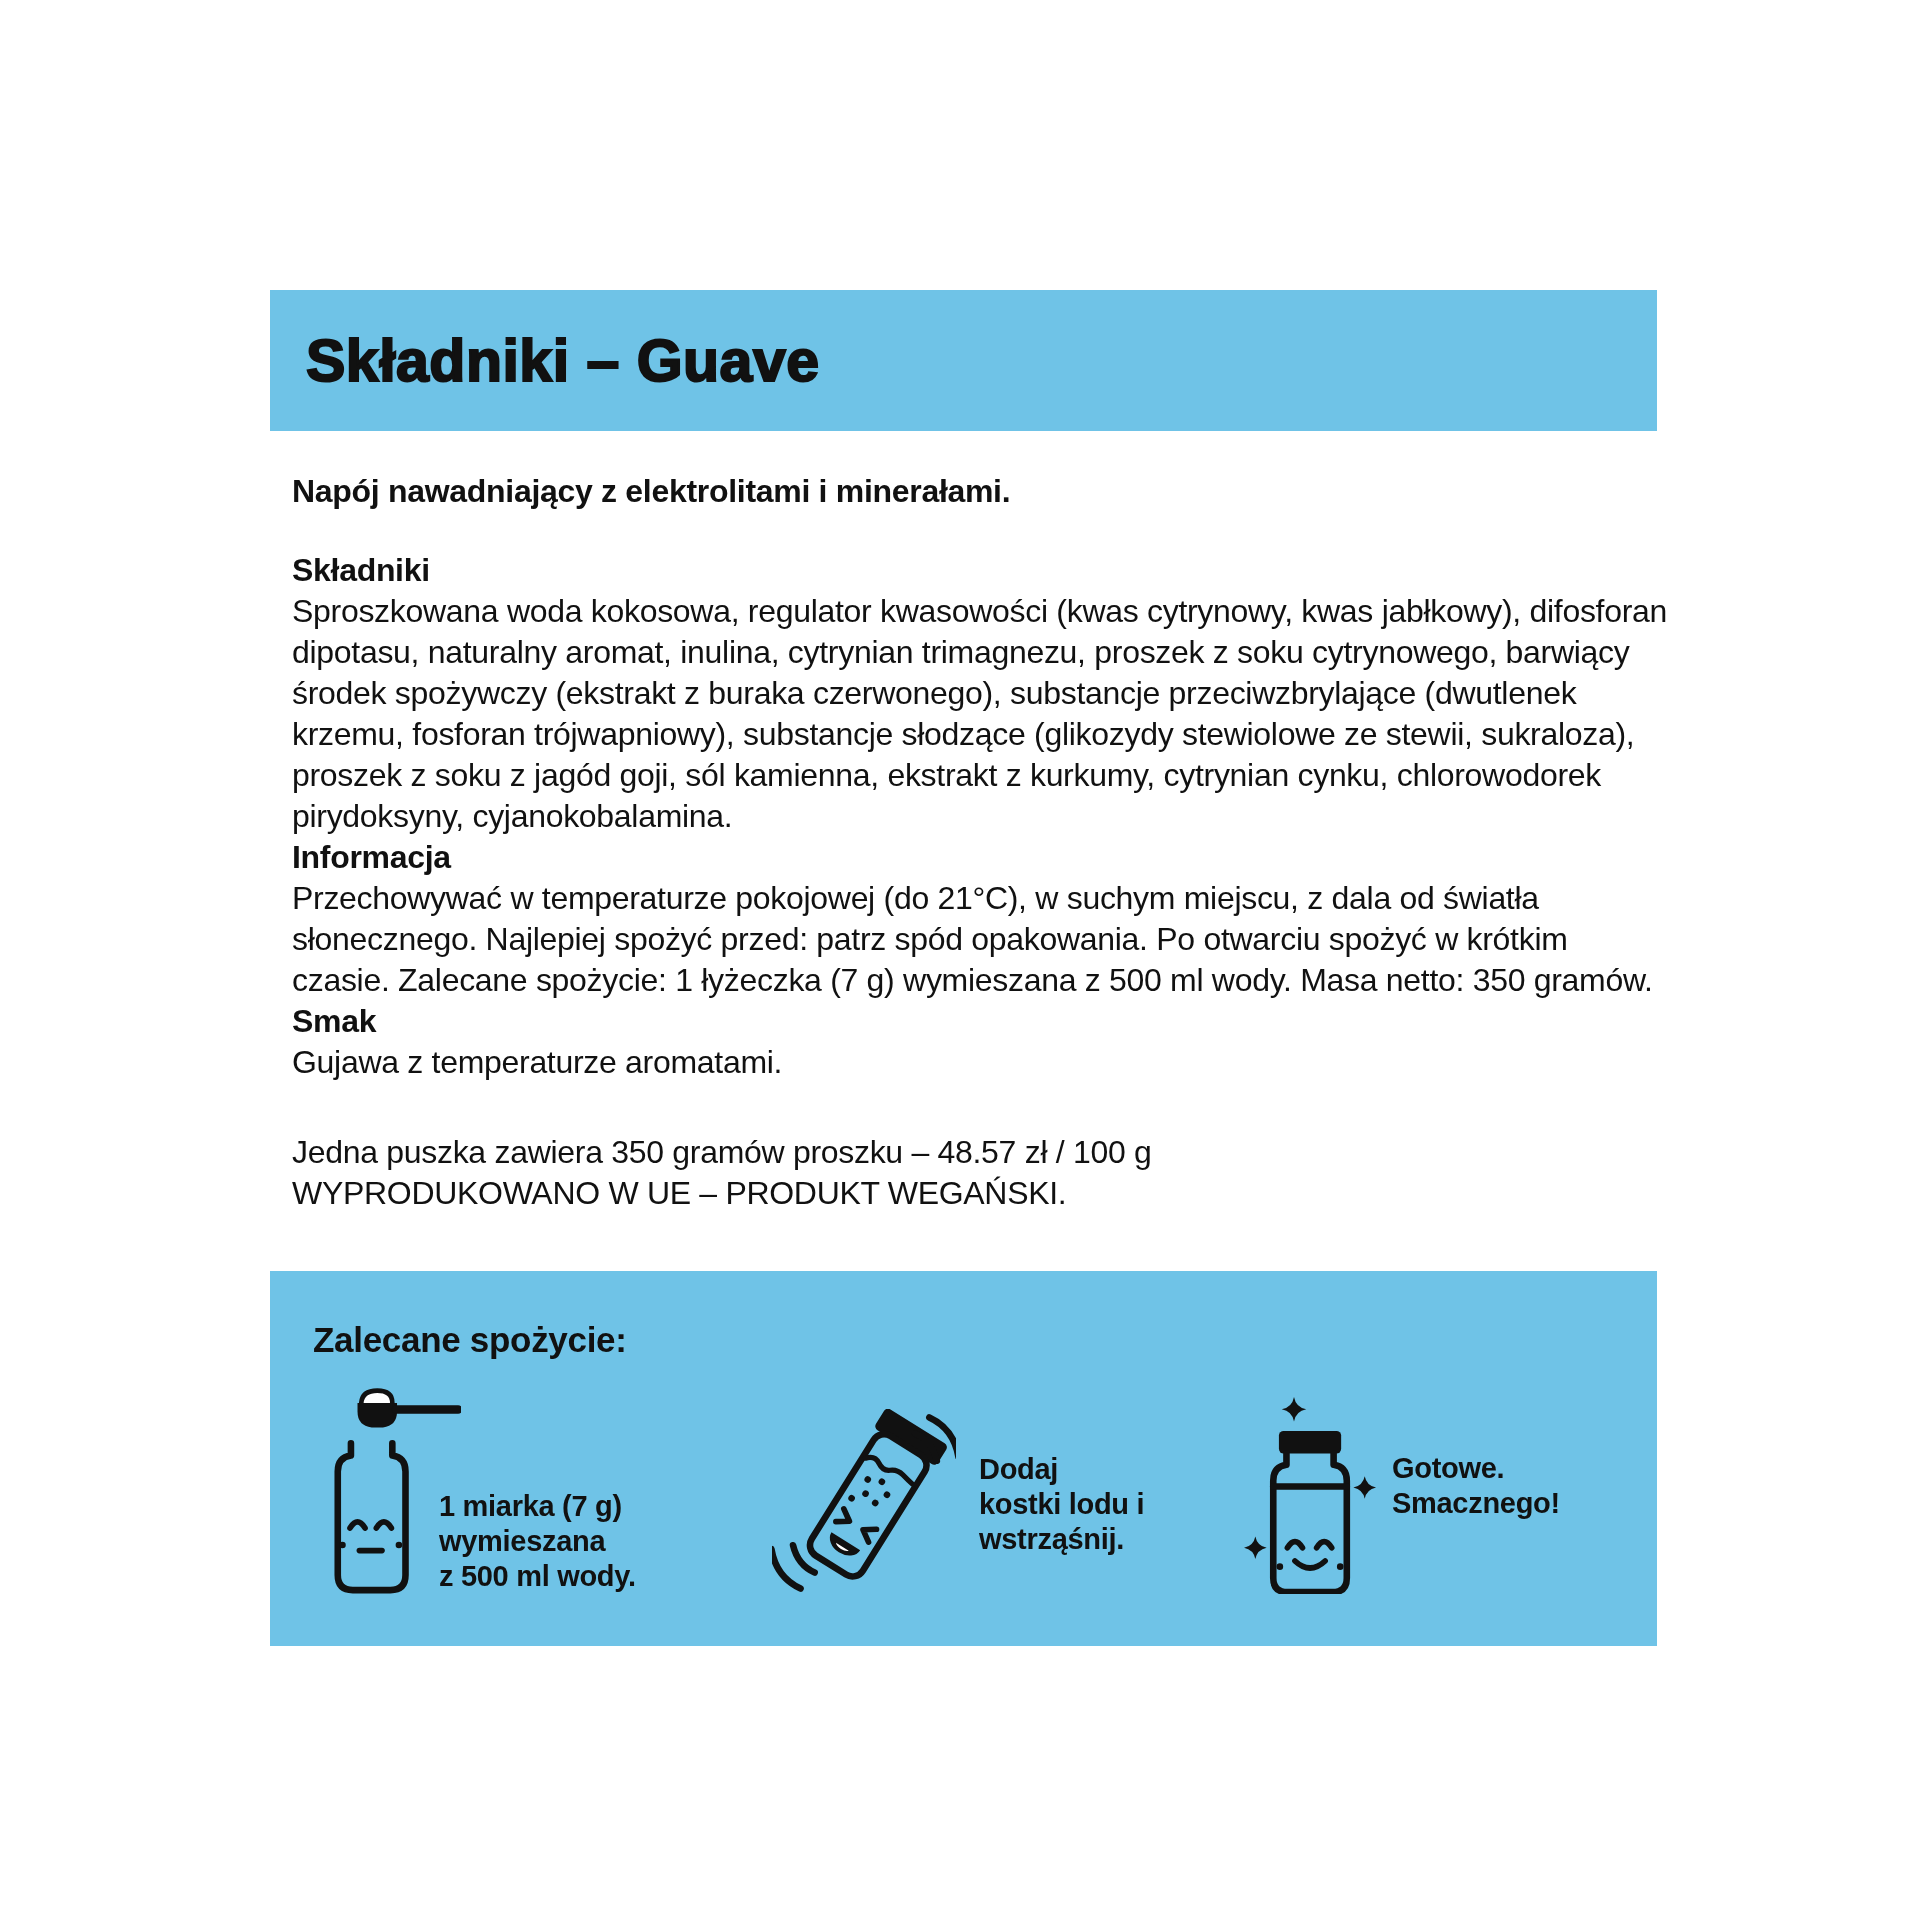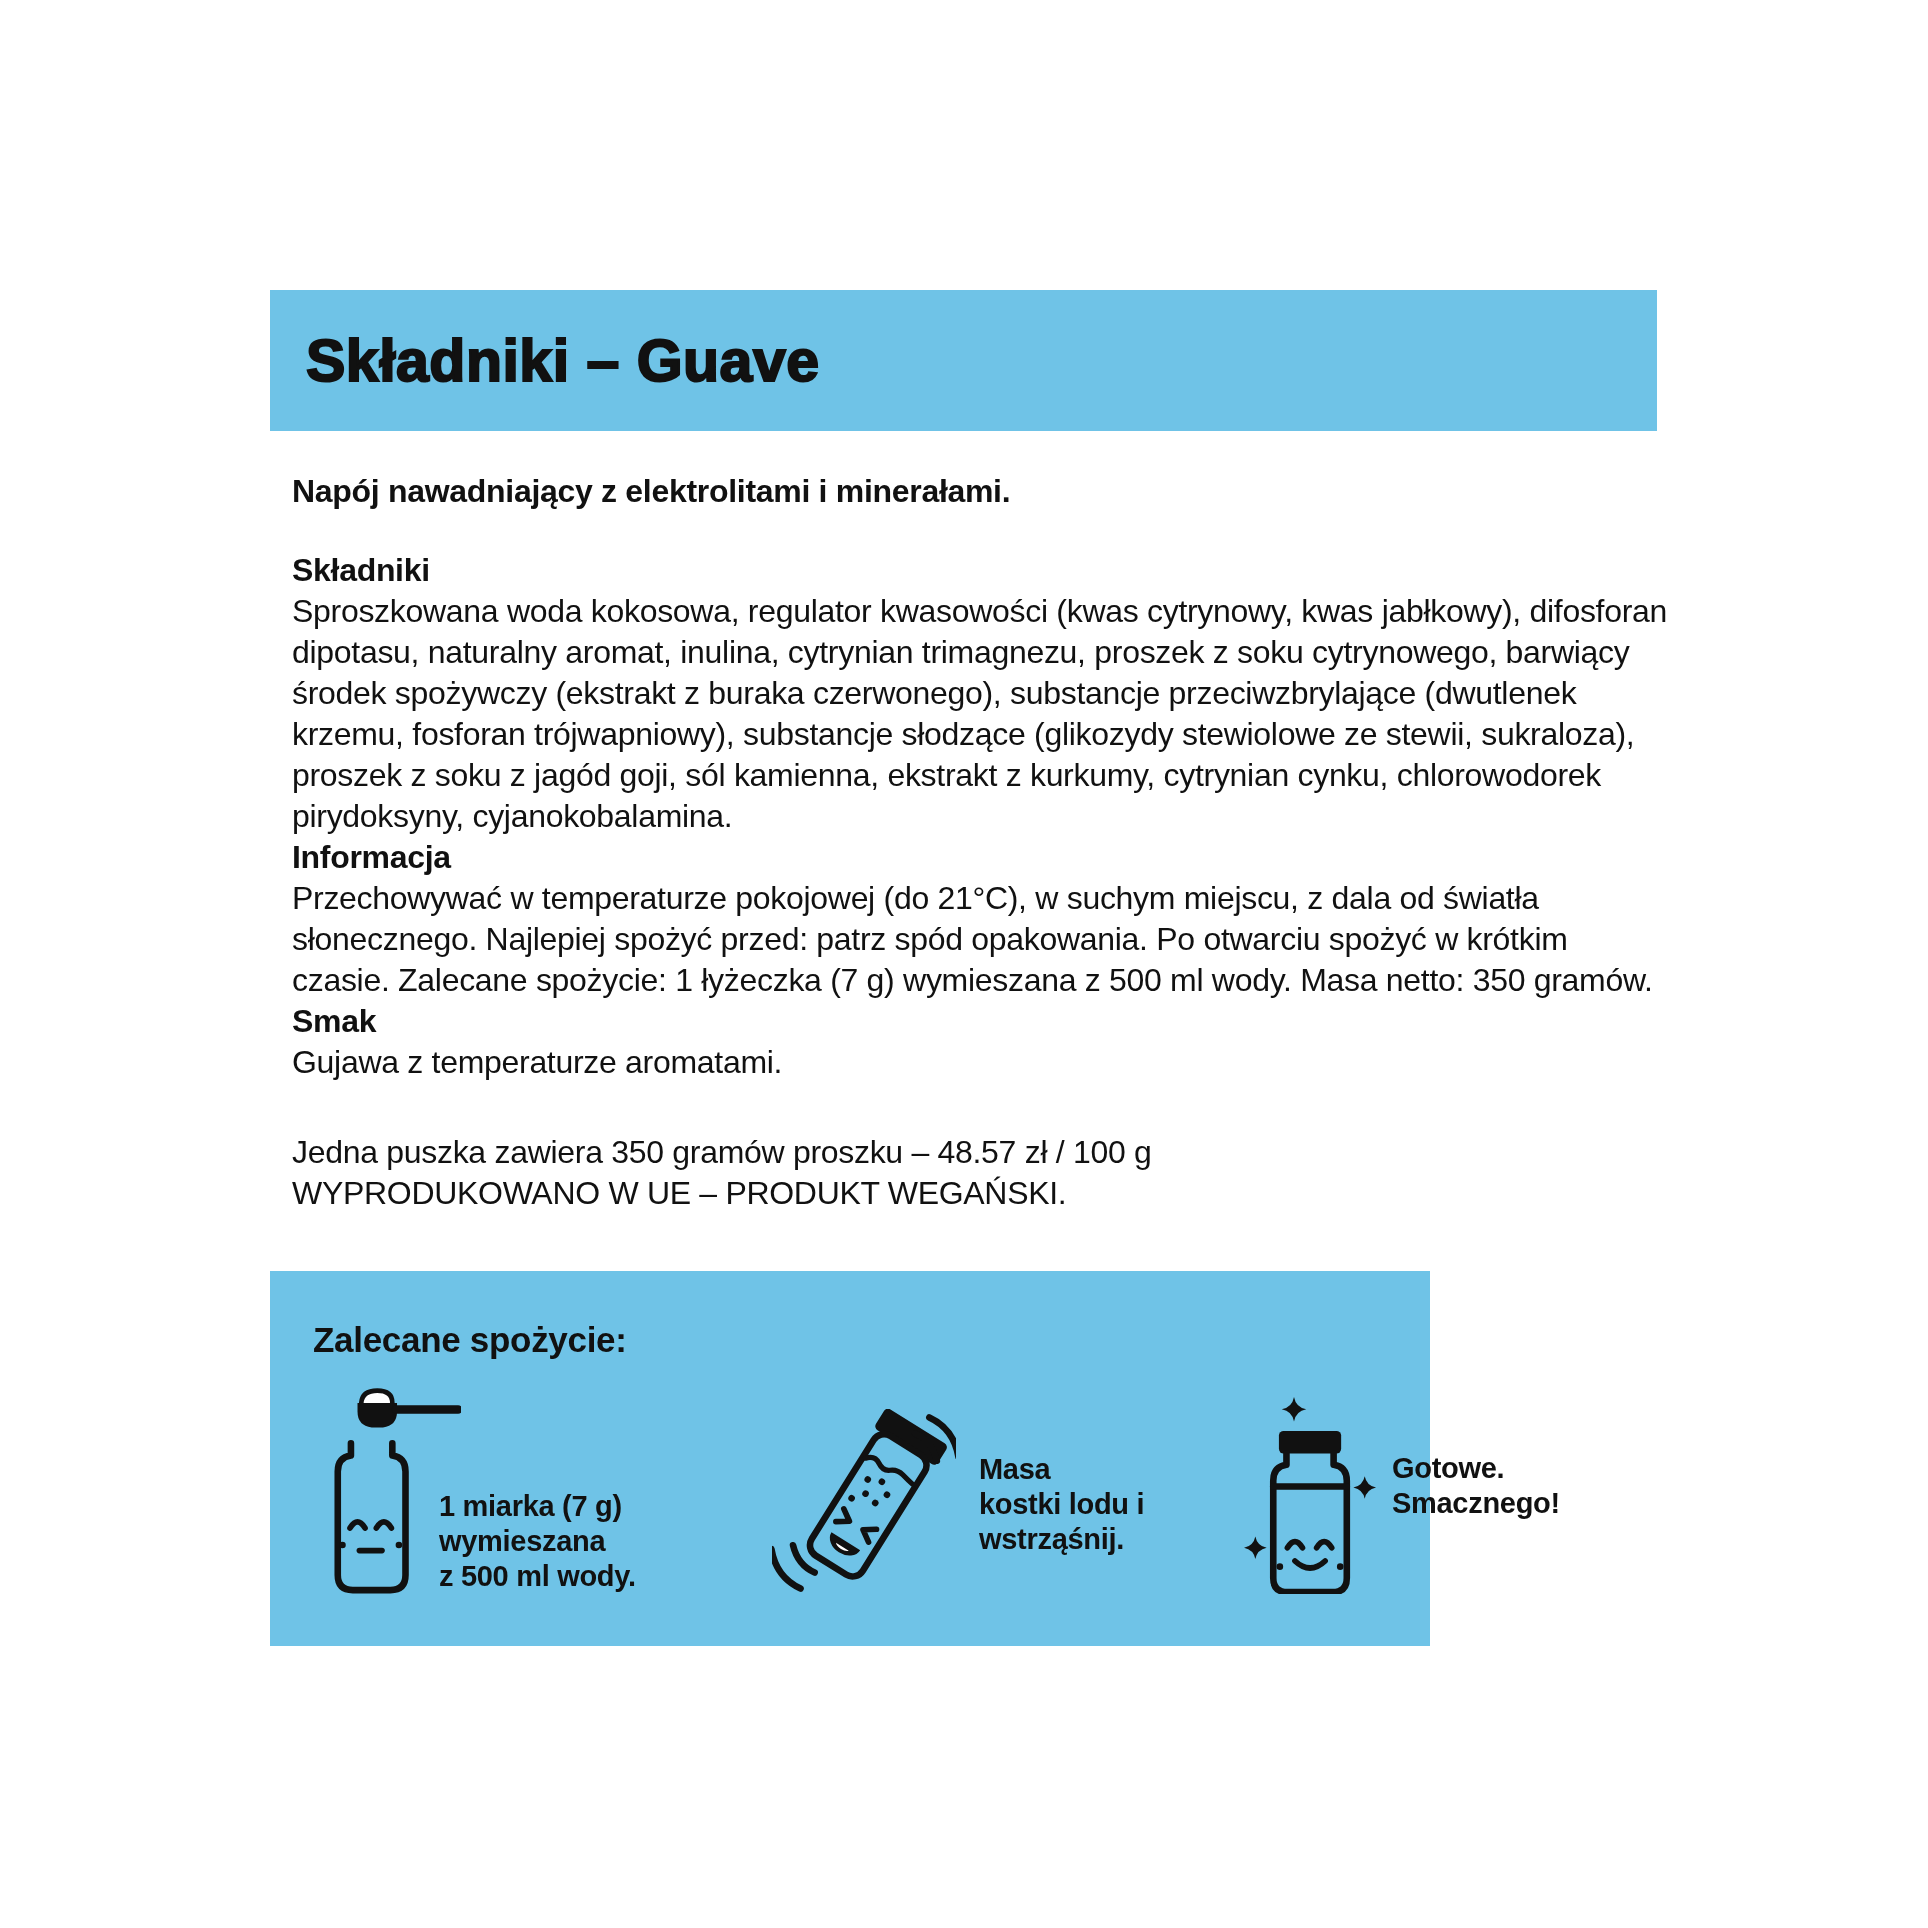--- a/index.html
+++ b/index.html
@@ -31,21 +31,21 @@
   
   .content{
     position:absolute;left:292px;top:471px;width:1377px;
     font-size:32px;line-height:41px;letter-spacing:-0.3px;
   }
   .intro{font-weight:bold;margin-bottom:38px;}
   .sec-heading{font-weight:bold;}
   .price-block{margin-top:49px;}
   
   .usage-panel{
-    position:absolute;left:270px;top:1271px;width:1160px;height:375px;
+    position:absolute;left:270px;top:1271px;width:1387px;height:375px;
     background:var(--accent);
   }
   .usage-heading{
     position:absolute;left:43px;top:49px;
     font-size:35px;font-weight:bold;letter-spacing:-0.3px;
   }
   .step{position:absolute;}
   .step-icon{position:absolute;left:0;top:0;}
   .step-text{
     position:absolute;font-size:29px;font-weight:bold;line-height:35px;
@@ -146,21 +146,21 @@
           <path d="M95,153 a9,5 0 0 0 16,0" fill="#fff" stroke="none"></path>
         </g>
 
         <path d="M152,26 q18,8 23,29" stroke-width="7"></path>
         <path d="M167,9 q26,12 31,42" stroke-width="7"></path>
         <path d="M45,174 q-18,-8 -23,-29" stroke-width="7"></path>
         <path d="M30,191 q-26,-12 -31,-42" stroke-width="7"></path>
       </svg>
     </span>
     <div class="step-text">
-      <div>Masa</div>
+      <div>Dodaj</div>
       <div>kostki lodu i</div>
       <div>wstrząśnij.</div>
     </div>
   </div>
 
   <div class="step step-3">
     <span class="step-icon">
       <svg width="135" height="198" viewBox="0 0 143 210" fill="none" stroke="#111" stroke-linecap="round" stroke-linejoin="round">
 
         <g fill="#111" stroke="none">

